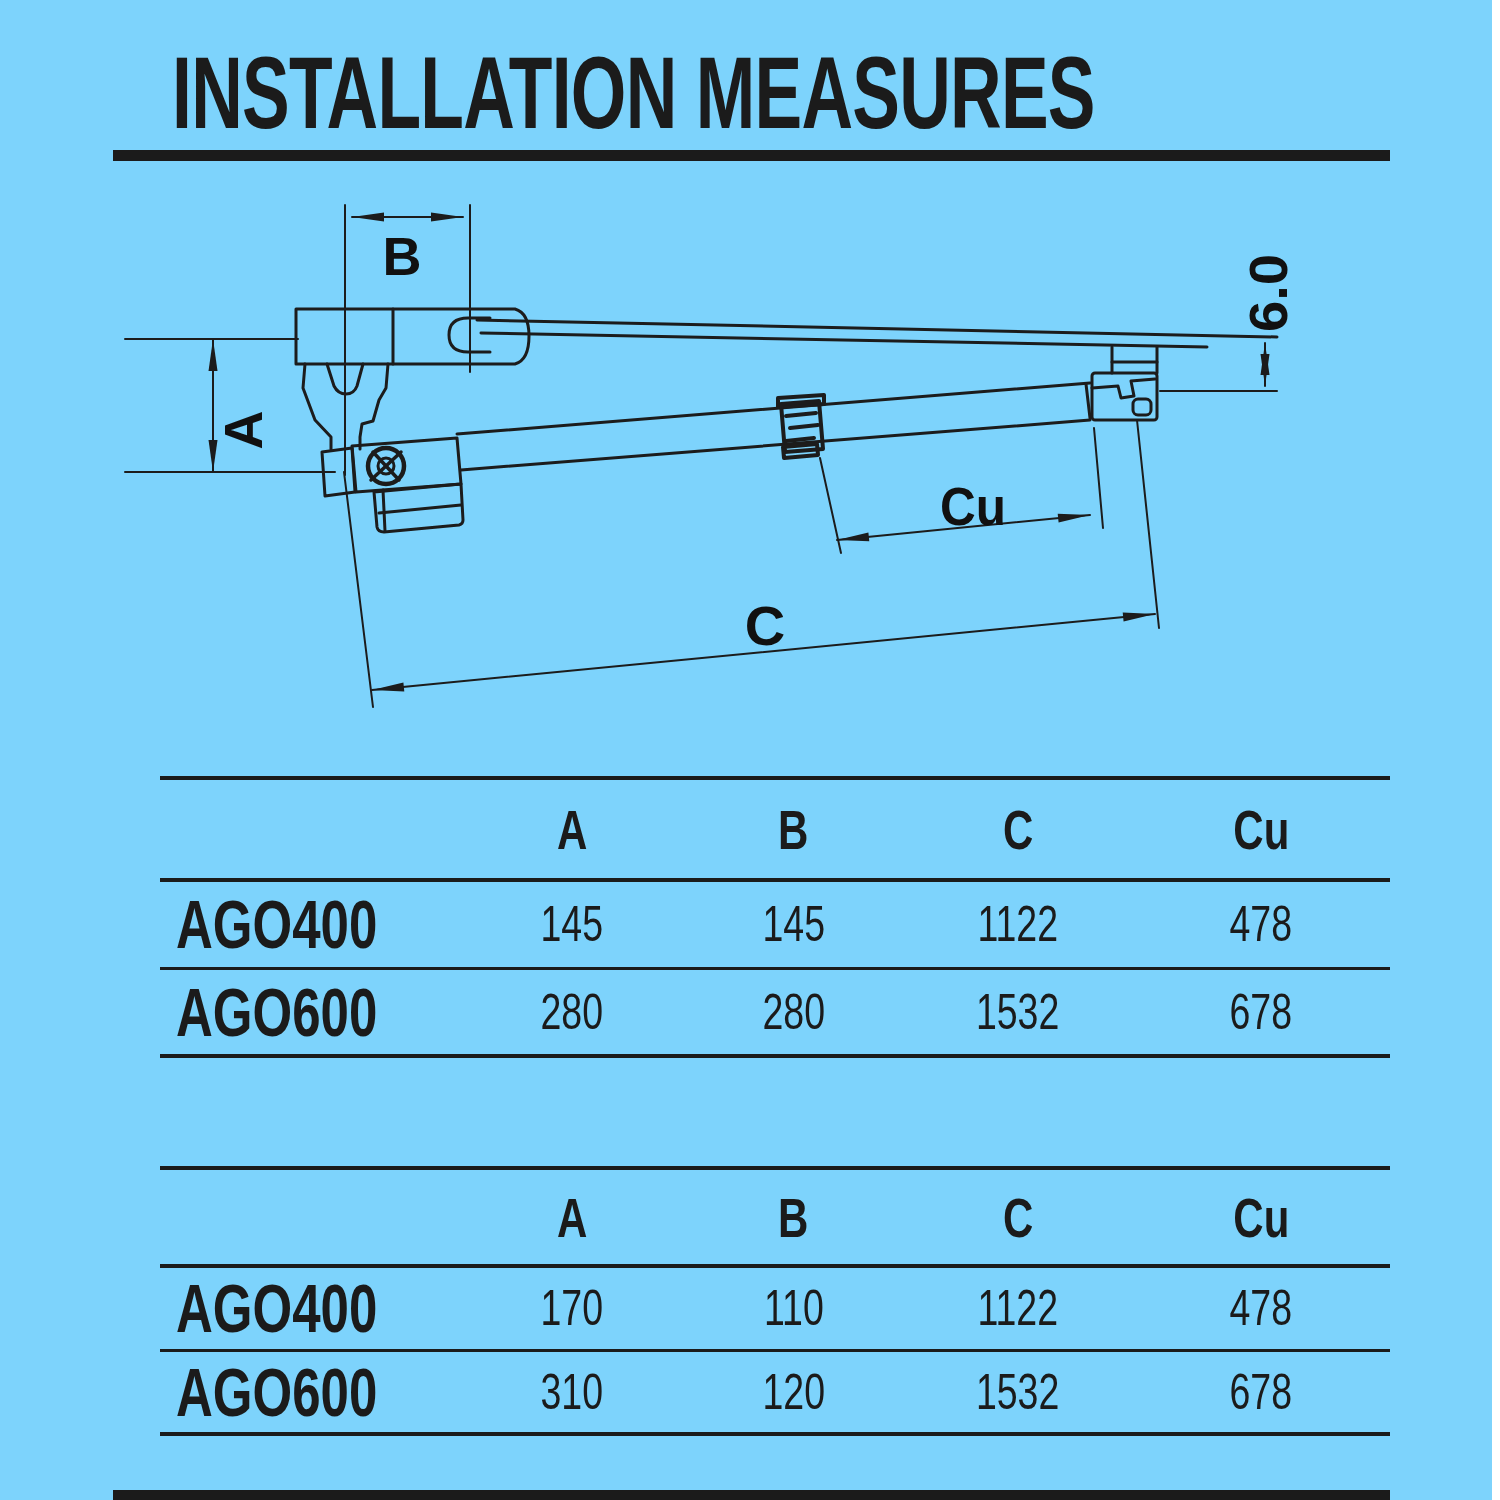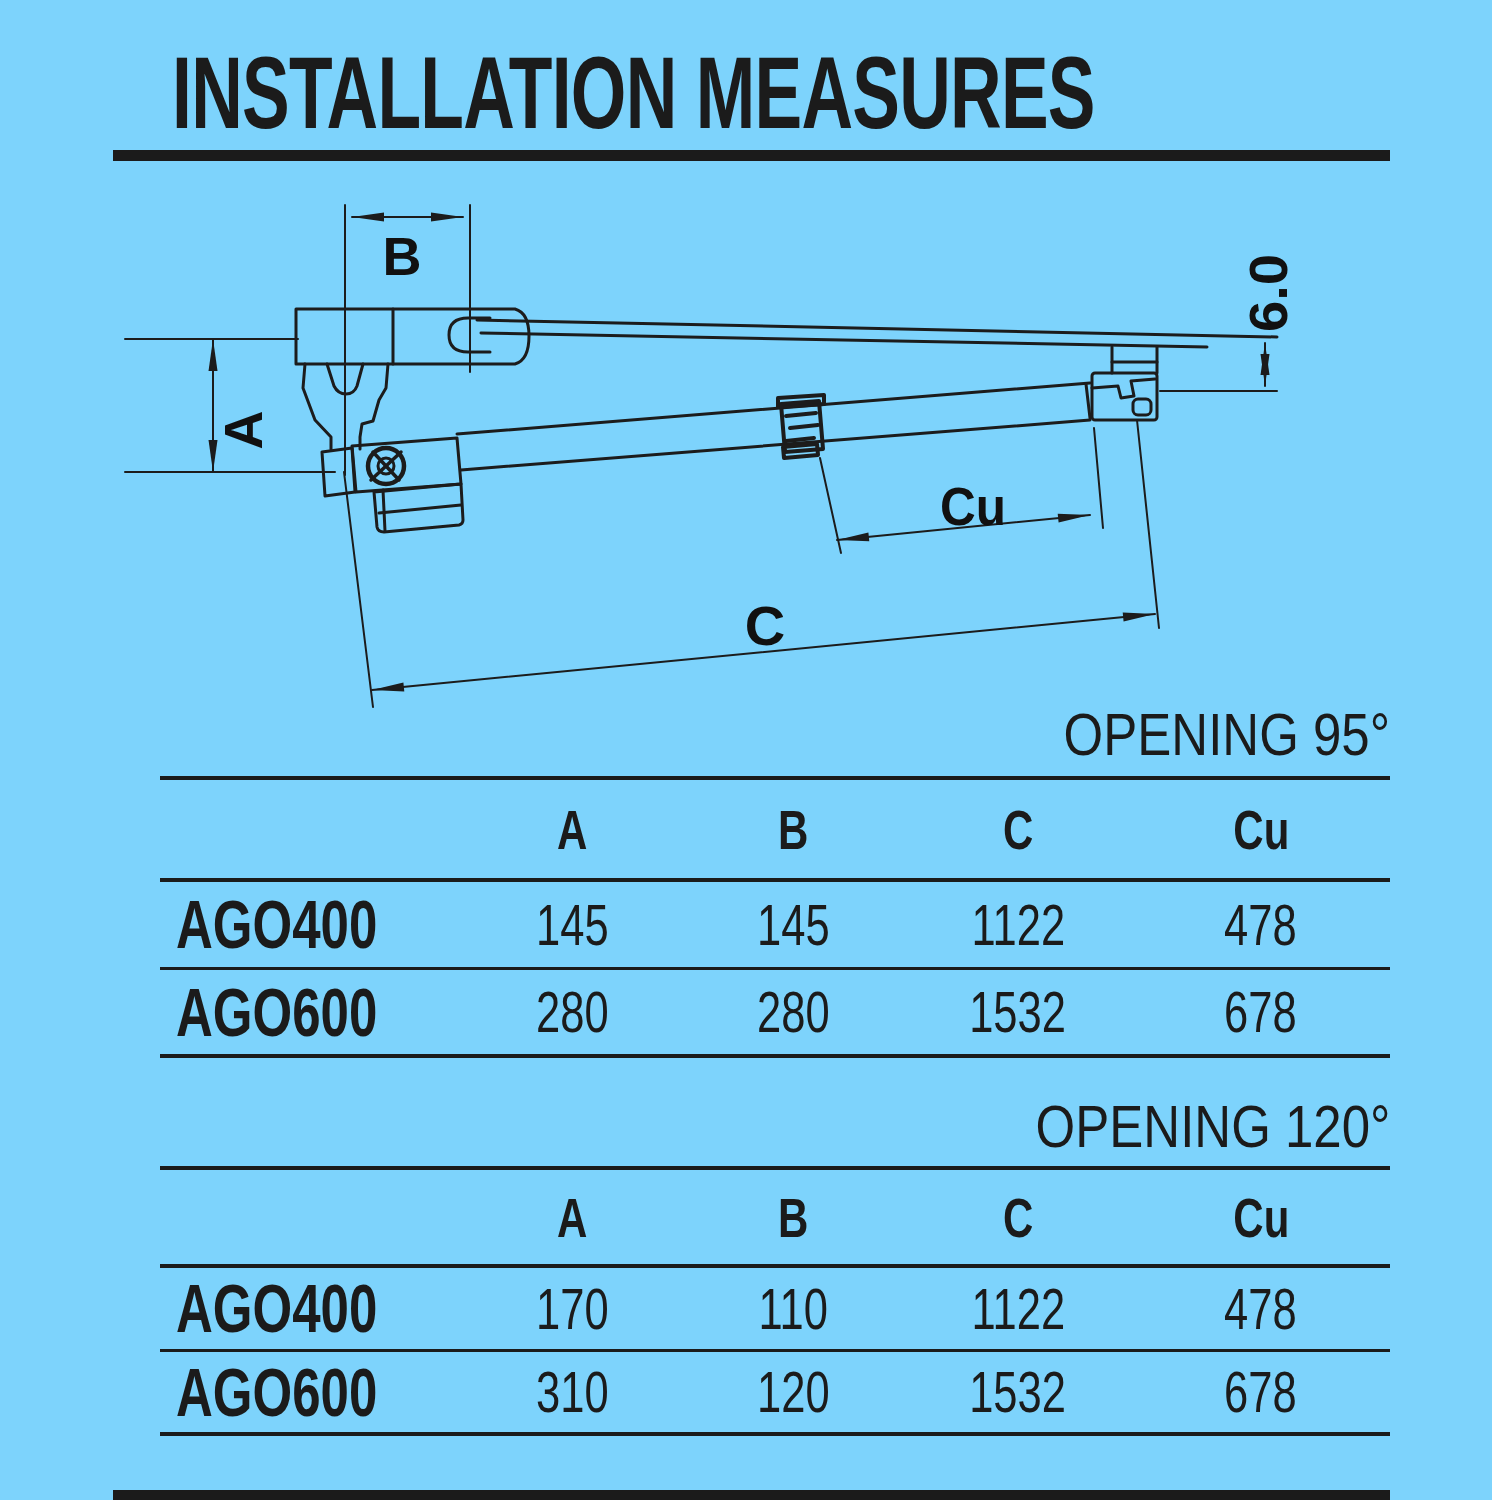--- a/index.html
+++ b/index.html
@@ -32,21 +32,21 @@
   table.meas col.c-c{width:18.5%;}
   table.meas col.c-cu{width:21%;}
   table.meas td,table.meas th{padding:0;vertical-align:middle;text-align:center;}
   table.meas tr.hdr{height:102px;border-bottom:4px solid #1b1b1b;}
   table.meas tr.r1{height:88px;border-bottom:3px solid #1b1b1b;}
   table.meas tr.r2{height:88px;}
   #table-120 tr.hdr{height:98px;}
   #table-120 tr.r1,#table-120 tr.r2{height:84px;}
   .col-letter{font-size:56px;font-weight:bold;}
   .model{font-size:68px;font-weight:bold;text-align:left;padding-left:14px;}
-  .val{font-size:58px;font-weight:400;}
+  .val{font-size:50px;font-weight:400;}
 
   svg text{font-family:"Liberation Sans",sans-serif;fill:#111;}
 </style>
 </head>
 <body>
 <div id="page">
 
   <div id="title"><span class="t">INSTALLATION MEASURES</span></div>
   <div id="title-rule"></div>
 
@@ -132,23 +132,20 @@
     </g>
 
     <g stroke-width="2">
       <line x1="344" y1="472" x2="373" y2="707"></line>
       <line x1="1137" y1="420" x2="1159" y2="628"></line>
       <line x1="372" y1="690" x2="1155" y2="614" marker-start="url(#arr)" marker-end="url(#arr)"></line>
       <text x="765" y="645" font-size="56" font-weight="bold" text-anchor="middle" stroke="none">C</text>
     </g>
   </svg>
 
-  <div id="opening-95" class="opening-heading">
-    <span class="cond-r">OPENING 95°</span>
-  </div>
 
   <table id="table-95" class="meas">
     <colgroup>
         <col class="c-model">
         <col class="c-a">
         <col class="c-b">
         <col class="c-c">
         <col class="c-cu">
       </colgroup>
     <tbody>
@@ -169,23 +166,20 @@
     <tr class="r2">
       <td class="model"><span class="cond-l">AGO600</span></td>
       <td class="val"><span class="cond">280</span></td>
       <td class="val"><span class="cond">280</span></td>
       <td class="val"><span class="cond">1532</span></td>
       <td class="val"><span class="cond">678</span></td>
     </tr>
   </tbody>
     </table>
 
-  <div id="opening-120" class="opening-heading">
-    <span class="cond-r">OPENING 120°</span>
-  </div>
 
   <table id="table-120" class="meas">
     <colgroup>
         <col class="c-model">
         <col class="c-a">
         <col class="c-b">
         <col class="c-c">
         <col class="c-cu">
       </colgroup>
     <tbody>

